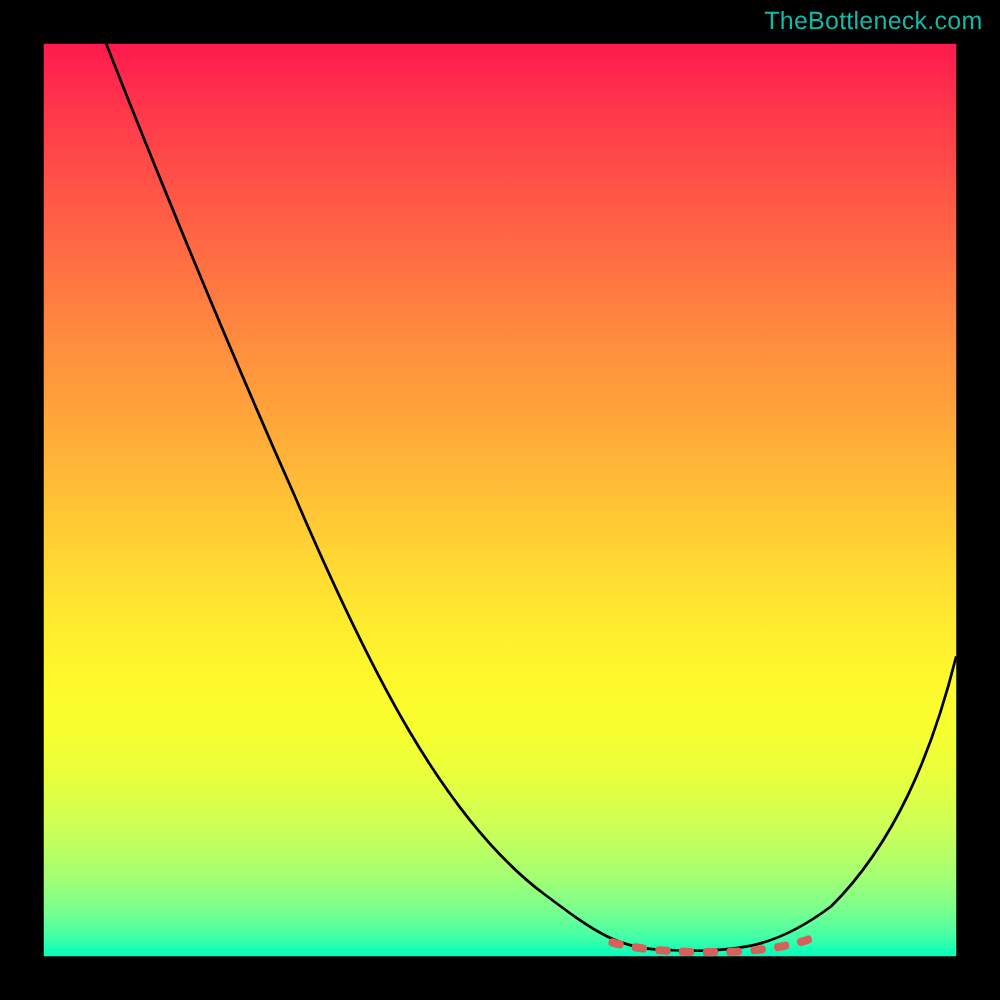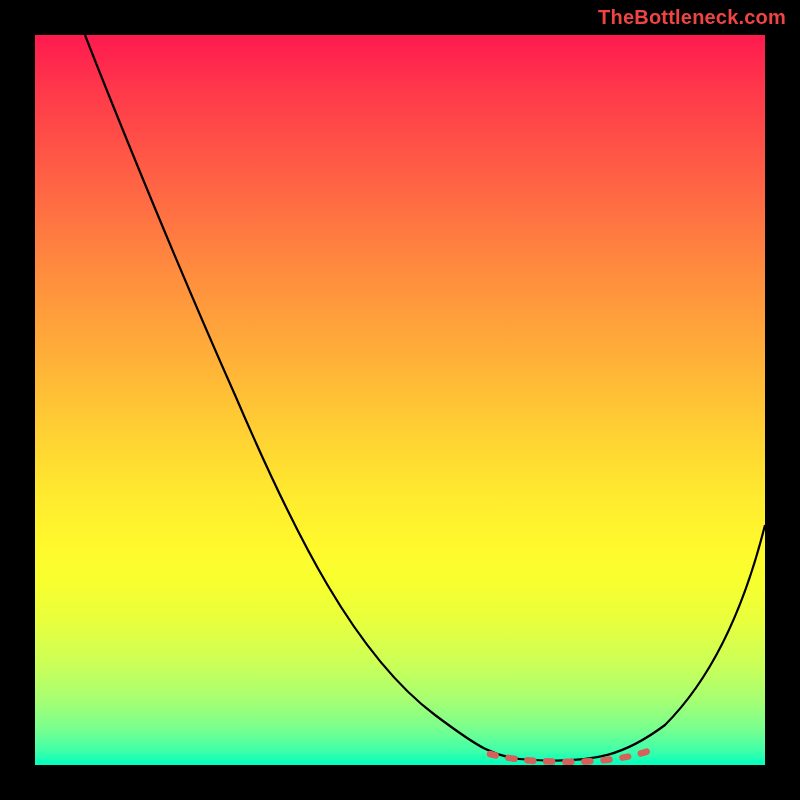--- a/index.html
+++ b/index.html
@@ -15,22 +15,22 @@
     width: 800px;
     height: 800px;
     background: #000000;
   }
   .watermark {
     position: absolute;
     top: 6px;
     right: 14px;
     font-family: Arial, Helvetica, sans-serif;
     font-size: 20px;
-    font-weight: 700;
-    color: #ef4444;
+    font-weight: 400;
+    color: #14b8a6;
     letter-spacing: 0.2px;
     z-index: 10;
     user-select: none;
   }
   .plot-area {
     position: absolute;
     left: 35px;
     top: 35px;
     width: 730px;
     height: 730px;

